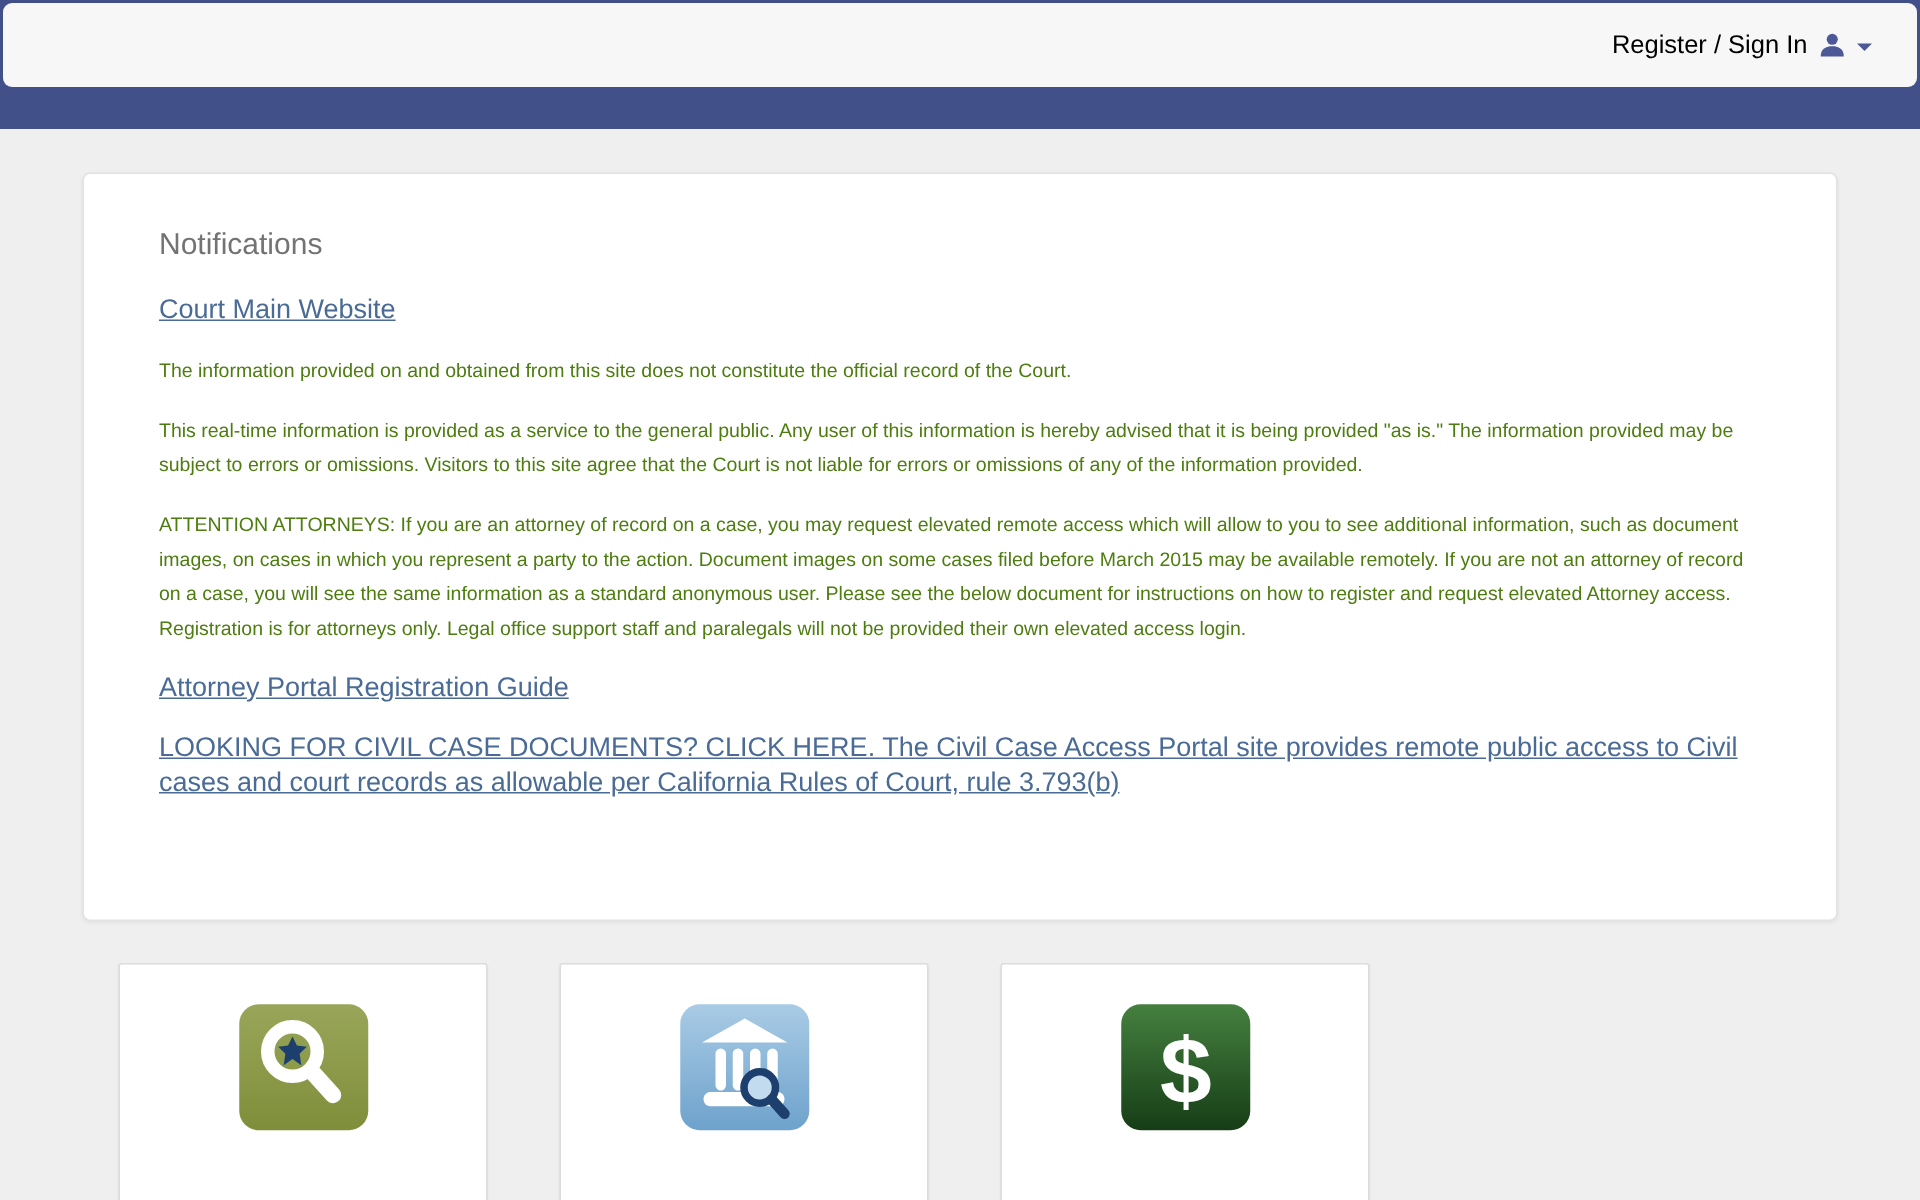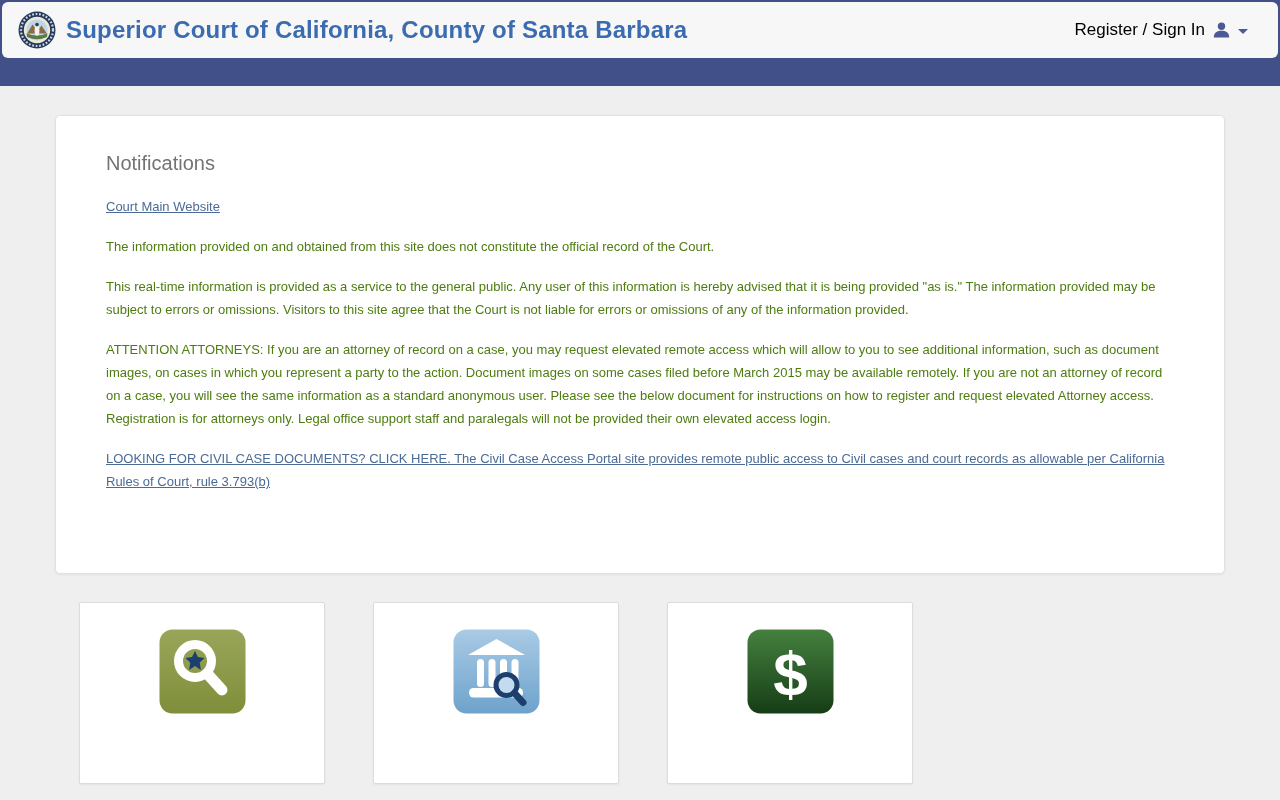--- a/index.html
+++ b/index.html
@@ -80,21 +80,21 @@
     color: #4d7c0f;
     font-size: 13px;
     line-height: 23px;
     margin: 0 0 17px 0;
     max-width: 1066px;
   }
   .note-link {
     display: block;
     color: #4a6b96;
     text-decoration: underline;
-    font-size: 13px;
+    font-size: 18px;
     line-height: 23px;
     margin: 0 0 17px 0;
     max-width: 1066px;
     cursor: pointer;
   }
   .note-link:last-child { margin-bottom: 0; }
 
   
   .tiles {
     width: 1170px;
@@ -115,33 +115,20 @@
     justify-content: center;
     cursor: pointer;
   }
   .tile svg { margin-top: 26px; display: block; }
 </style>
 </head>
 <body>
 
 <div class="top-wrap">
   <div class="header">
-    <div class="brand">
-      <svg class="seal" viewBox="0 0 38 38">
-        <circle cx="19" cy="19" r="18.5" fill="#24395c"></circle>
-        <circle cx="19" cy="19" r="16" fill="none" stroke="#cdd6e0" stroke-width="2.2" stroke-dasharray="1.8 1.7"></circle>
-        <circle cx="19" cy="19" r="13.2" fill="#efe8d6"></circle>
-        <circle cx="19" cy="19" r="10.6" fill="#bed7e8"></circle>
-        <path d="M9.2 22.5 L14.5 13.5 L19.5 20 L23.5 14.5 L28.8 22.5 Z" fill="#8a6b42"></path>
-        <path d="M8.6 22.2 Q19 26.8 29.4 22.2 L29 26 Q19 30.4 9 26 Z" fill="#5d7a46"></path>
-        <ellipse cx="19" cy="19.5" rx="2.4" ry="5.2" fill="#f5f2e8"></ellipse>
-        <circle cx="19" cy="13.6" r="1.8" fill="#3a3a3a"></circle>
-      </svg>
-      <div class="site-title">Superior Court of California, County of Santa Barbara</div>
-    </div>
     <div class="auth">
       <span>Register / Sign In</span>
       <span class="person-icon">
         <svg width="19" height="18" viewBox="0 0 19 18">
           <circle cx="9.5" cy="5.2" r="3.7" fill="#4c5996"></circle>
           <path d="M1.8 16.6 C1.8 11.4 5.4 9.8 9.5 9.8 C13.6 9.8 17.2 11.4 17.2 16.6 Z" fill="#4c5996"></path>
         </svg>
       </span>
       <span class="caret"></span>
     </div>
@@ -153,20 +140,21 @@
   <h1>Notifications</h1>
 
   <a class="note-link">Court Main Website</a>
 
   <p>The information provided on and obtained from this site does not constitute the official record of the Court.</p>
 
   <p>This real-time information is provided as a service to the general public. Any user of this information is hereby advised that it is being provided "as is." The information provided may be subject to errors or omissions. Visitors to this site agree that the Court is not liable for errors or omissions of any of the information provided.</p>
 
   <p>ATTENTION ATTORNEYS: If you are an attorney of record on a case, you may request elevated remote access which will allow to you to see additional information, such as document images, on cases in which you represent a party to the action. Document images on some cases filed before March 2015 may be available remotely. If you are not an attorney of record on a case, you will see the same information as a standard anonymous user. Please see the below document for instructions on how to register and request elevated Attorney access. Registration is for attorneys only. Legal office support staff and paralegals will not be provided their own elevated access login.</p>
 
+  <a class="note-link">Attorney Portal Registration Guide</a>
 
 
   <a class="note-link">LOOKING FOR CIVIL CASE DOCUMENTS? CLICK HERE. The Civil Case Access Portal site provides remote public access to Civil cases and court records as allowable per California Rules of Court, rule 3.793(b)</a>
 </div>
 
 <div class="tiles">
 
   <div class="tile">
     <svg width="87" height="85" viewBox="0 0 87 85">
       <defs>

